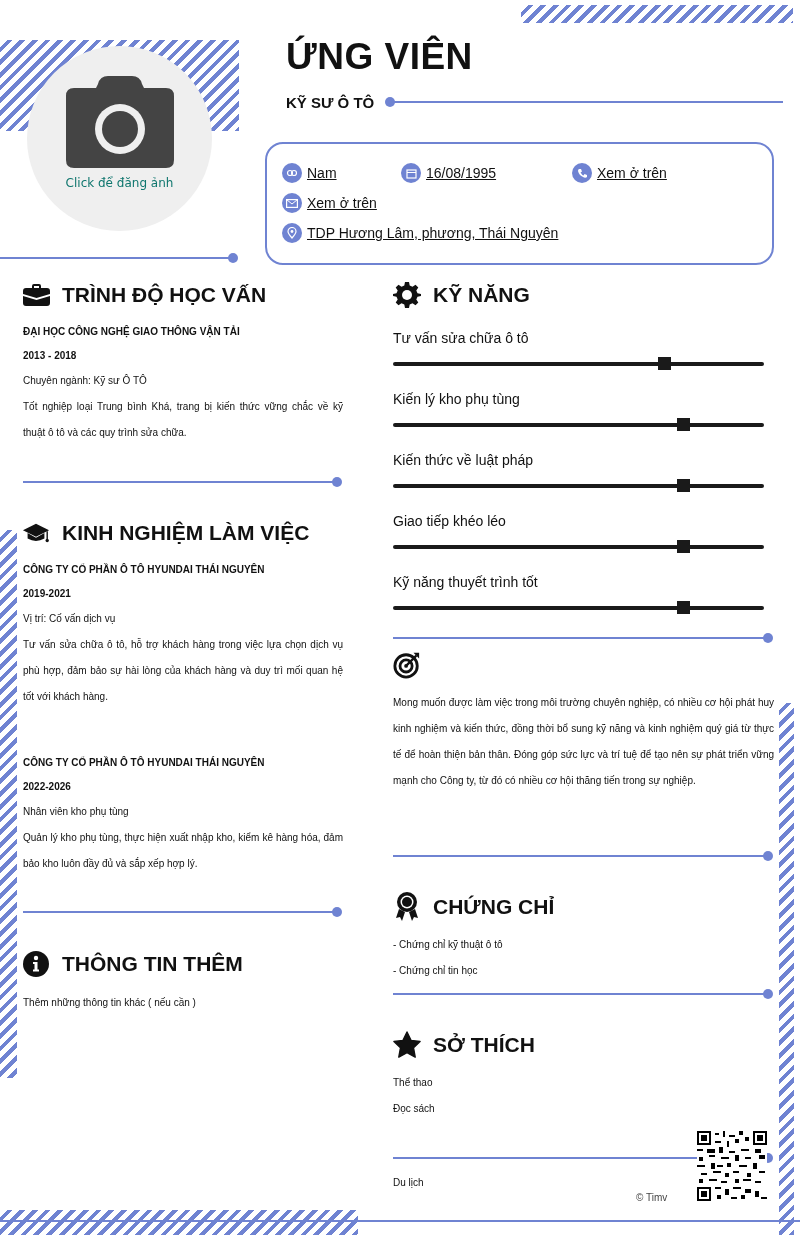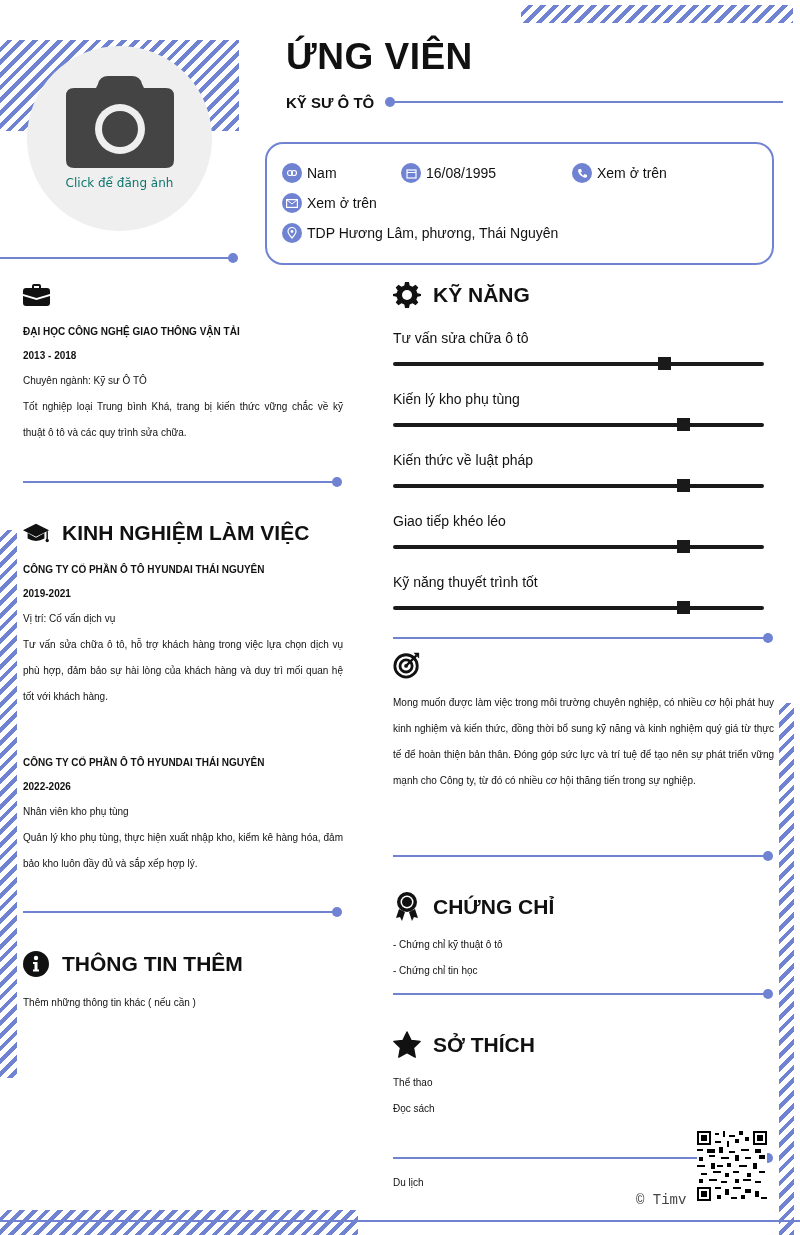--- a/index.html
+++ b/index.html
@@ -16,35 +16,35 @@
 
   
   .avatar { position: absolute; left: 27px; top: 46px; width: 185px; height: 185px; border-radius: 50%; background: #efefef; display: flex; flex-direction: column; align-items: center; cursor: pointer; }
   .avatar .cam { margin-top: 28px; }
   .avatar .cap { margin-top: 6px; font-family: "DejaVu Sans", sans-serif; font-size: 12px; color: #0f766e; }
 
   .name { left: 286px; top: 36px; font-size: 37px; font-weight: bold; letter-spacing: 0.5px; }
   .title { left: 286px; top: 94px; font-size: 15px; font-weight: bold; }
 
   .info-box { position: absolute; left: 265px; top: 142px; width: 509px; height: 123px; border: 2px solid #6f83d2; border-radius: 18px; }
-  .info-item { position: absolute; display: flex; align-items: center; font-size: 14px; }
+  .info-item { position: absolute; display: flex; align-items: center; font-size: 14px; text-decoration: underline; }
   .info-item .ic { width: 20px; height: 20px; border-radius: 50%; background: #6f83d2; display: inline-flex; align-items: center; justify-content: center; margin-right: 5px; }
 
   .sec-head { position: absolute; display: flex; align-items: center; font-size: 21px; font-weight: bold; }
   .sec-head .icon { width: 28px; height: 28px; margin-right: 12px; display: inline-flex; align-items: center; justify-content: center; }
 
   .p { position: absolute; font-size: 10px; line-height: 26px; text-align: justify; }
   .b { font-weight: bold; }
 
   .skill-label { position: absolute; font-size: 14px; }
   .skill-bar { position: absolute; height: 4px; background: #1a1a1a; border-radius: 2px; cursor: pointer; }
   .skill-bar .knob { position: absolute; top: -5px; width: 13px; height: 13px; background: #1a1a1a; }
 
   .qr { position: absolute; left: 697px; top: 1131px; width: 70px; height: 70px; background: #fff; }
-  .copyright { position: absolute; left: 636px; top: 1192px; font-family: Liberation Mono, monospace; font-size: 14px; color: #444; }
+  .copyright { position: absolute; left: 636px; top: 1192px; font-family: Liberation Sans, sans-serif; font-size: 10px; color: #444; }
 </style>
 </head>
 <body>
 
 <div class="stripes" style="left:521px;top:5px;width:272px;height:18px;"></div>
 <div class="stripes" style="left:0;top:40px;width:239px;height:91px;"></div>
 <div class="stripes" style="left:0;top:530px;width:17px;height:548px;"></div>
 <div class="stripes" style="left:779px;top:703px;width:15px;height:532px;"></div>
 <div class="stripes" style="left:0;top:1210px;width:358px;height:25px;"></div>
 <div class="divider" style="left:0;top:1220px;width:800px;"></div>
@@ -113,20 +113,21 @@
   <span>TDP Hương Lâm, phương, Thái Nguyên</span>
 </div>
 
 <div class="sec-head" style="left:22px;top:281px;">
   <span class="icon">
       <svg width="27" height="22" viewBox="0 0 27 22">
         <path d="M9 4 V2 Q9 0 11 0 H16 Q18 0 18 2 V4 H24 Q27 4 27 7 V10 L13.5 14 L0 10 V7 Q0 4 3 4Z M11 2 V4 H16 V2Z" fill="#111"></path>
         <path d="M0 12 L13.5 16 L27 12 V19 Q27 22 24 22 H3 Q0 22 0 19Z" fill="#111"></path>
       </svg>
     </span>
+  <span>TRÌNH ĐỘ HỌC VẤN</span>
 </div>
 <div class="p b" style="left:23px;top:319px;width:320px;">ĐẠI HỌC CÔNG NGHỆ GIAO THÔNG VẬN TẢI</div>
 <div class="p b" style="left:23px;top:343px;width:320px;">2013 - 2018</div>
 <div class="p" style="left:23px;top:368px;width:320px;">Chuyên ngành: Kỹ sư Ô TÔ</div>
 <div class="p" style="left:23px;top:394px;width:320px;">Tốt nghiệp loại Trung bình Khá, trang bị kiến thức vững chắc về kỹ thuật ô tô và các quy trình sửa chữa.</div>
 <div class="divider" style="left:23px;top:481px;width:314px;">
     <span class="dot"></span>
   </div>
 
 <div class="sec-head" style="left:22px;top:519px;">

